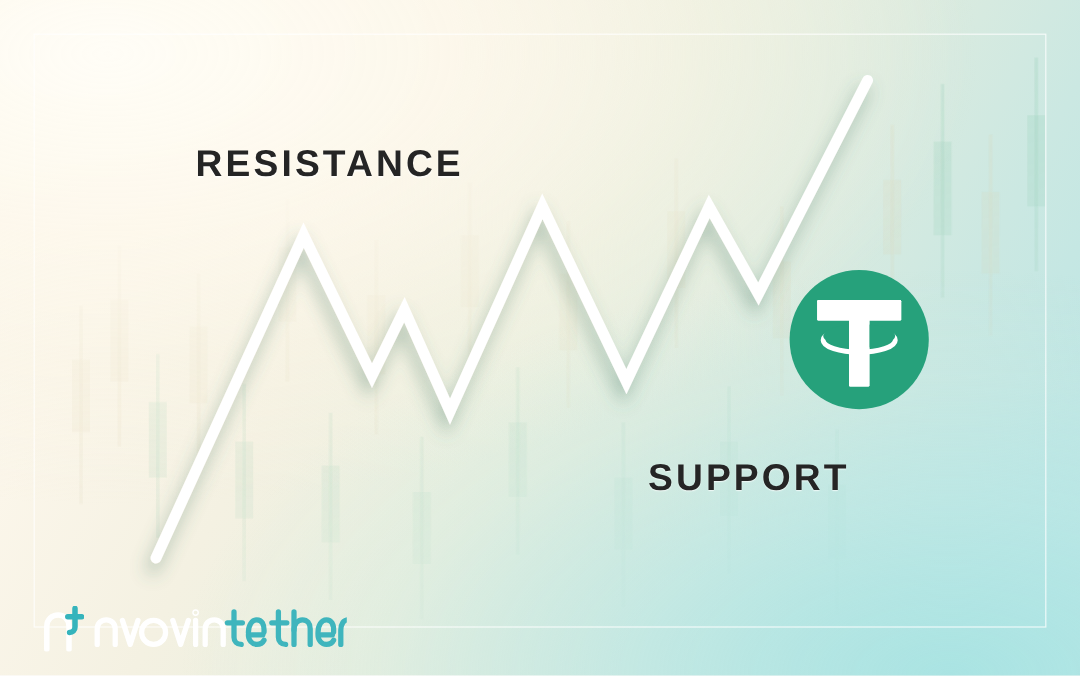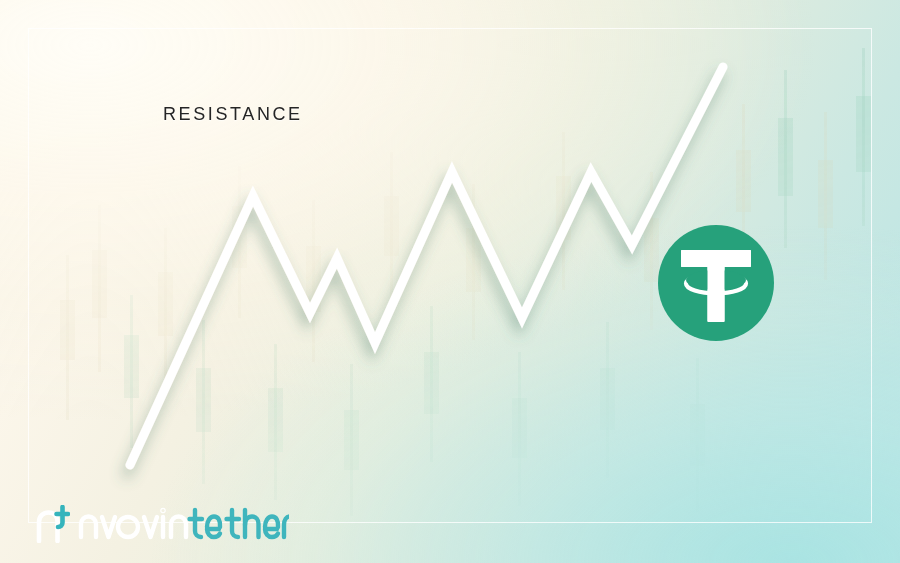--- a/index.html
+++ b/index.html
@@ -54,26 +54,27 @@
     pointer-events:none;
   }
 
   
   .vec{position:absolute;inset:0;}
 
   
   .label{
     position:absolute;
     font-family:"Liberation Sans","DejaVu Sans",sans-serif;
-    font-weight:400;
-    font-size:18px;
+    font-weight:700;
+    font-size:31px;
     letter-spacing:2.6px;
     color:#252525;
     white-space:nowrap;
     text-shadow:0 1px 1px rgba(255,255,255,.7);
+    margin-top:15px;
   }
   #lbl-resistance{left:163px;top:104px;}
   #lbl-support{left:540px;top:365px;}
 
   
   .tether{
     position:absolute;
     left:655px;top:222px;
     width:122px;height:122px;
   }
@@ -190,20 +191,21 @@
     <ellipse cx="61" cy="61.5" rx="30" ry="10" fill="none" stroke="#ffffff" stroke-width="4.2"></ellipse>
     <ellipse cx="61" cy="58" rx="30" ry="10" fill="#26a17b"></ellipse>
     <g fill="#ffffff">
       <rect x="52.5" y="28" width="17" height="72" rx="1"></rect>
       <rect x="26" y="28" width="70" height="17" rx="1"></rect>
     </g>
     <path d="M31 57 a30 10 0 0 0 60 0 a30 10 0 0 0 -60 0" fill="none" stroke="#ffffff" stroke-width="0"></path>
   </svg>
 
   <div class="label" id="lbl-resistance">RESISTANCE</div>
+  <div class="label" id="lbl-support">SUPPORT</div>
 
   <div class="brand">
     <svg class="brand-mark" viewBox="0 0 34 38">
       <path d="M3 36 L3 17 C3 11 7.5 7.5 12.5 7.5 C17.5 7.5 21.5 11 21.5 17 L21.5 36" fill="none" stroke="#ffffff" stroke-width="4.6" stroke-linecap="round"></path>
       <path d="M26.5 2 L26.5 17.5 C26.5 20.5 24.5 22 22 22" fill="none" stroke="#35b4bc" stroke-width="4.6" stroke-linecap="round"></path>
       <path d="M20.5 9 L32 9" fill="none" stroke="#35b4bc" stroke-width="4.6" stroke-linecap="round"></path>
     </svg>
     <svg class="brand-word" viewBox="0 0 212 34" width="212" height="34">
       <g fill="none" stroke="#ffffff" stroke-width="4.4" stroke-linecap="round" stroke-linejoin="round">
         <path d="M4 30 L4 17 C4 12.5 7.5 9.5 11.5 9.5 C15.5 9.5 19 12.5 19 17 L19 30"></path>

